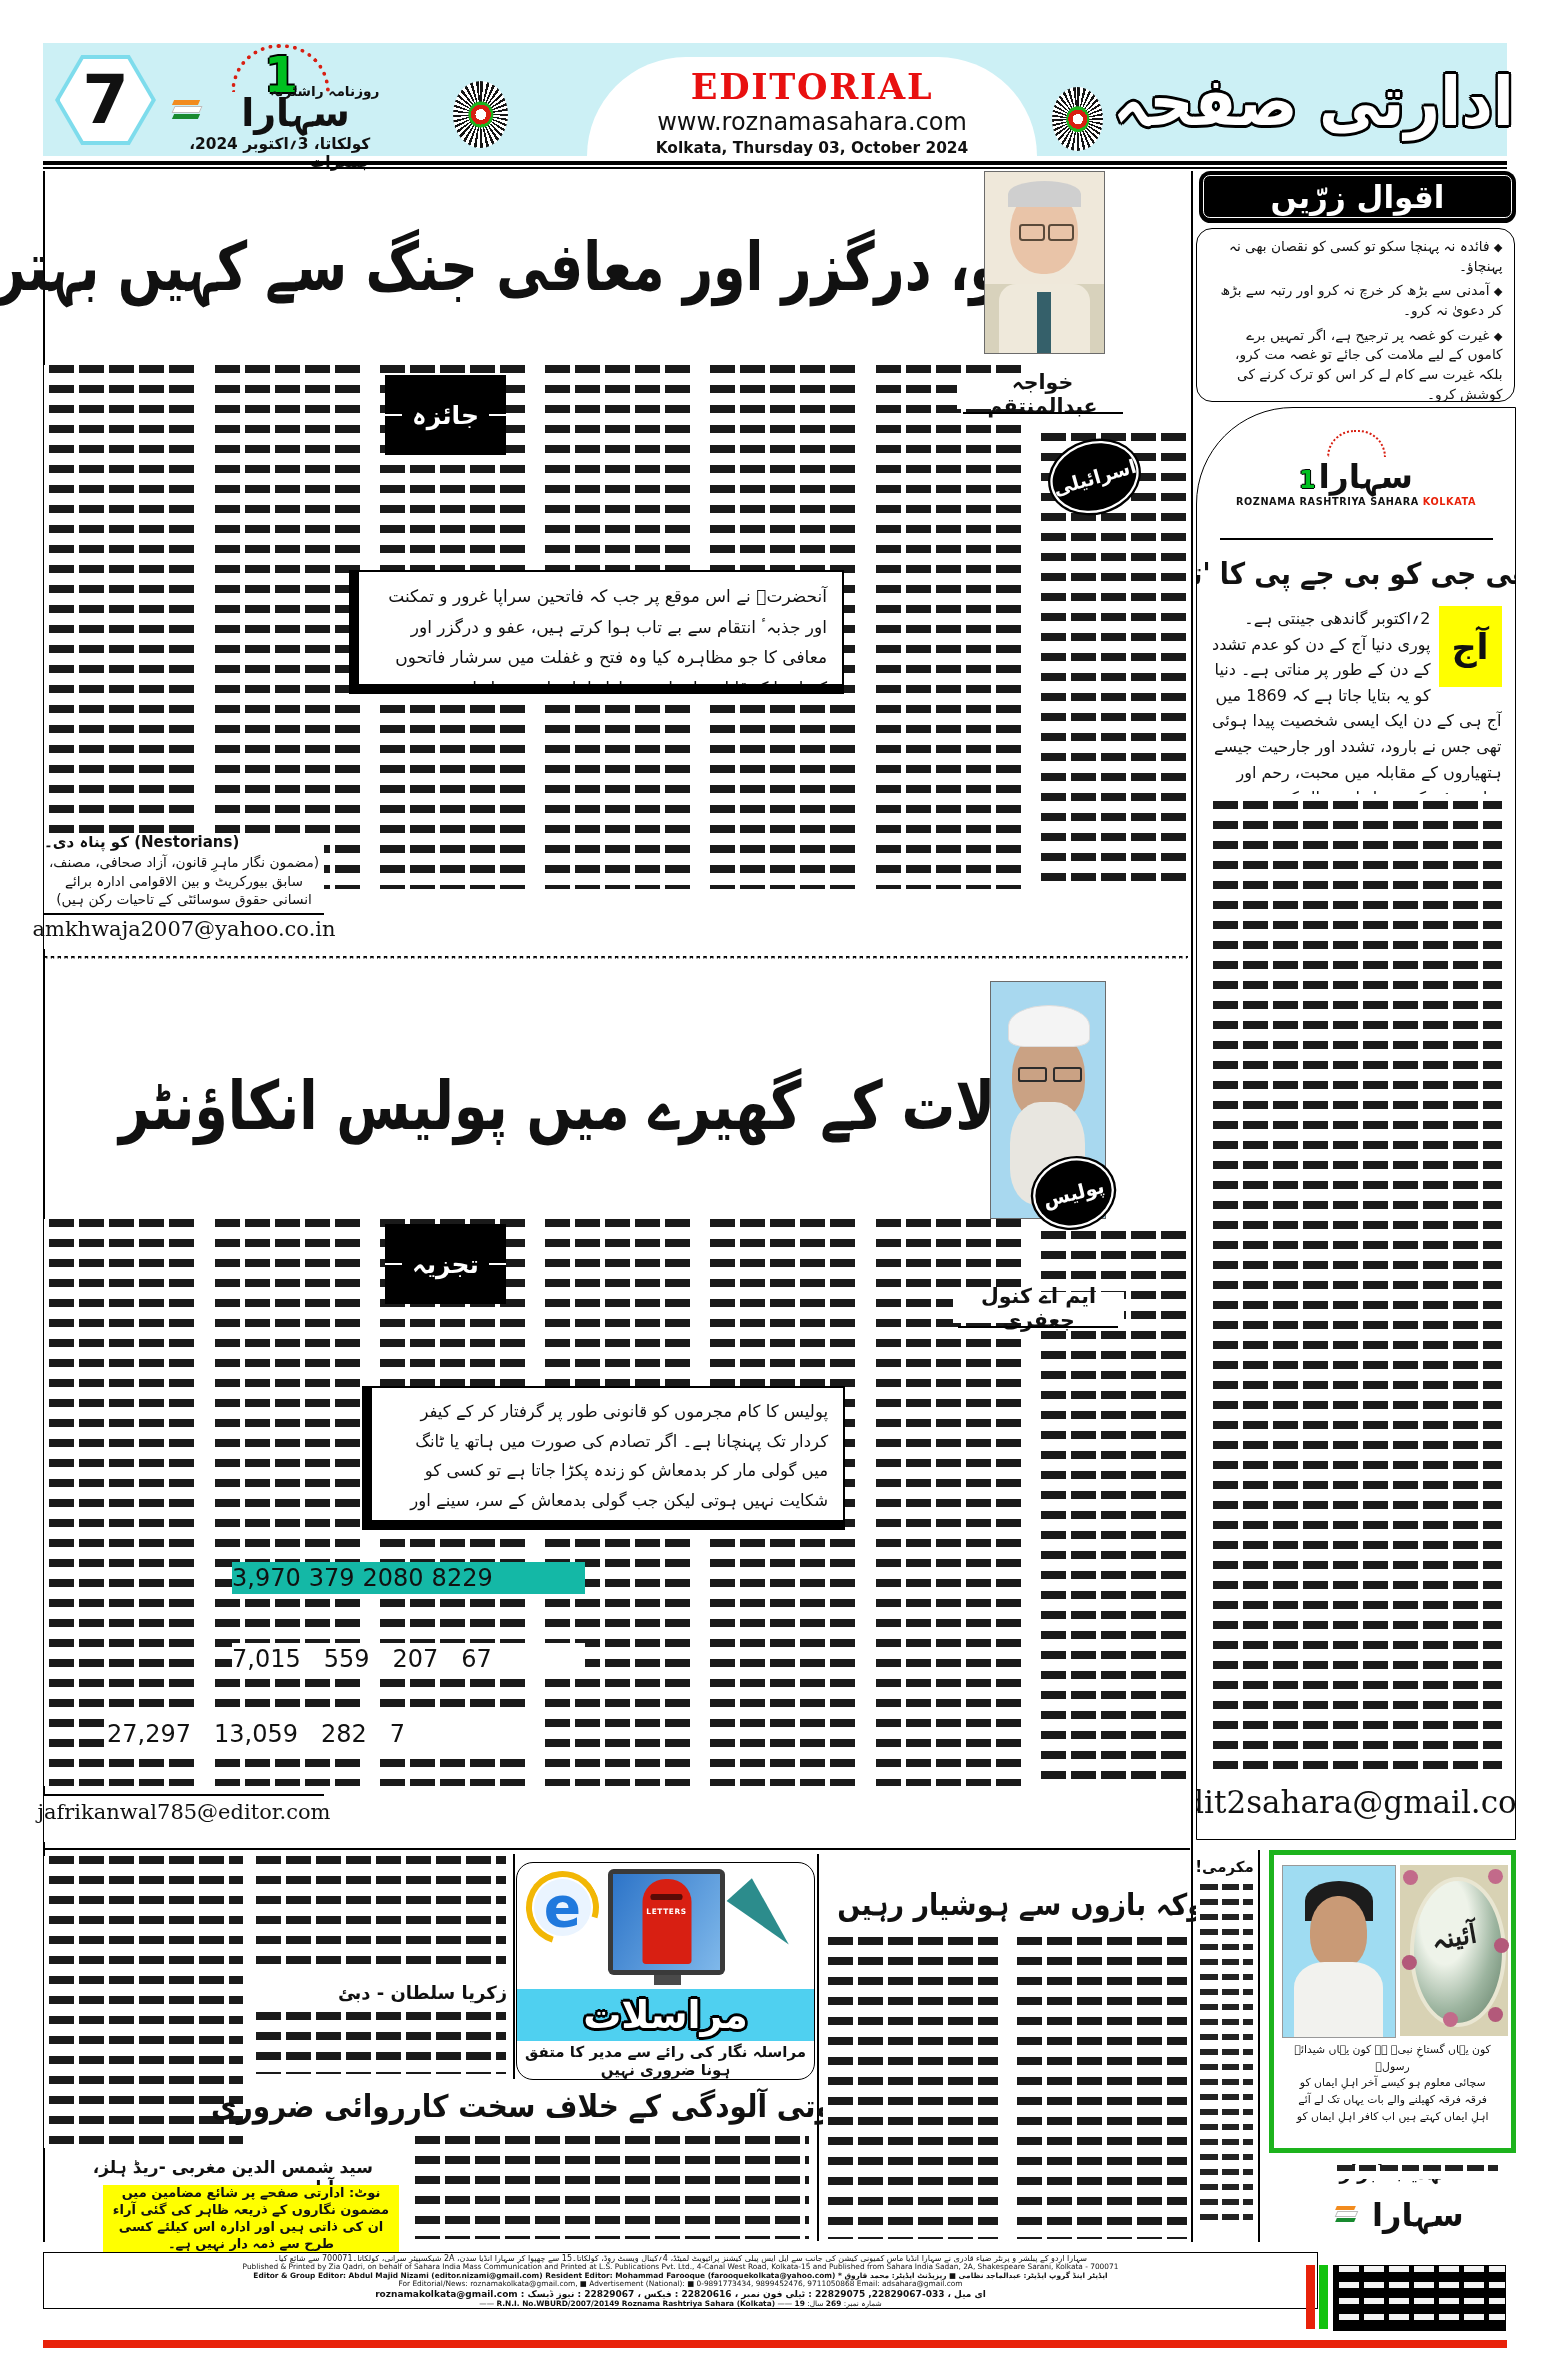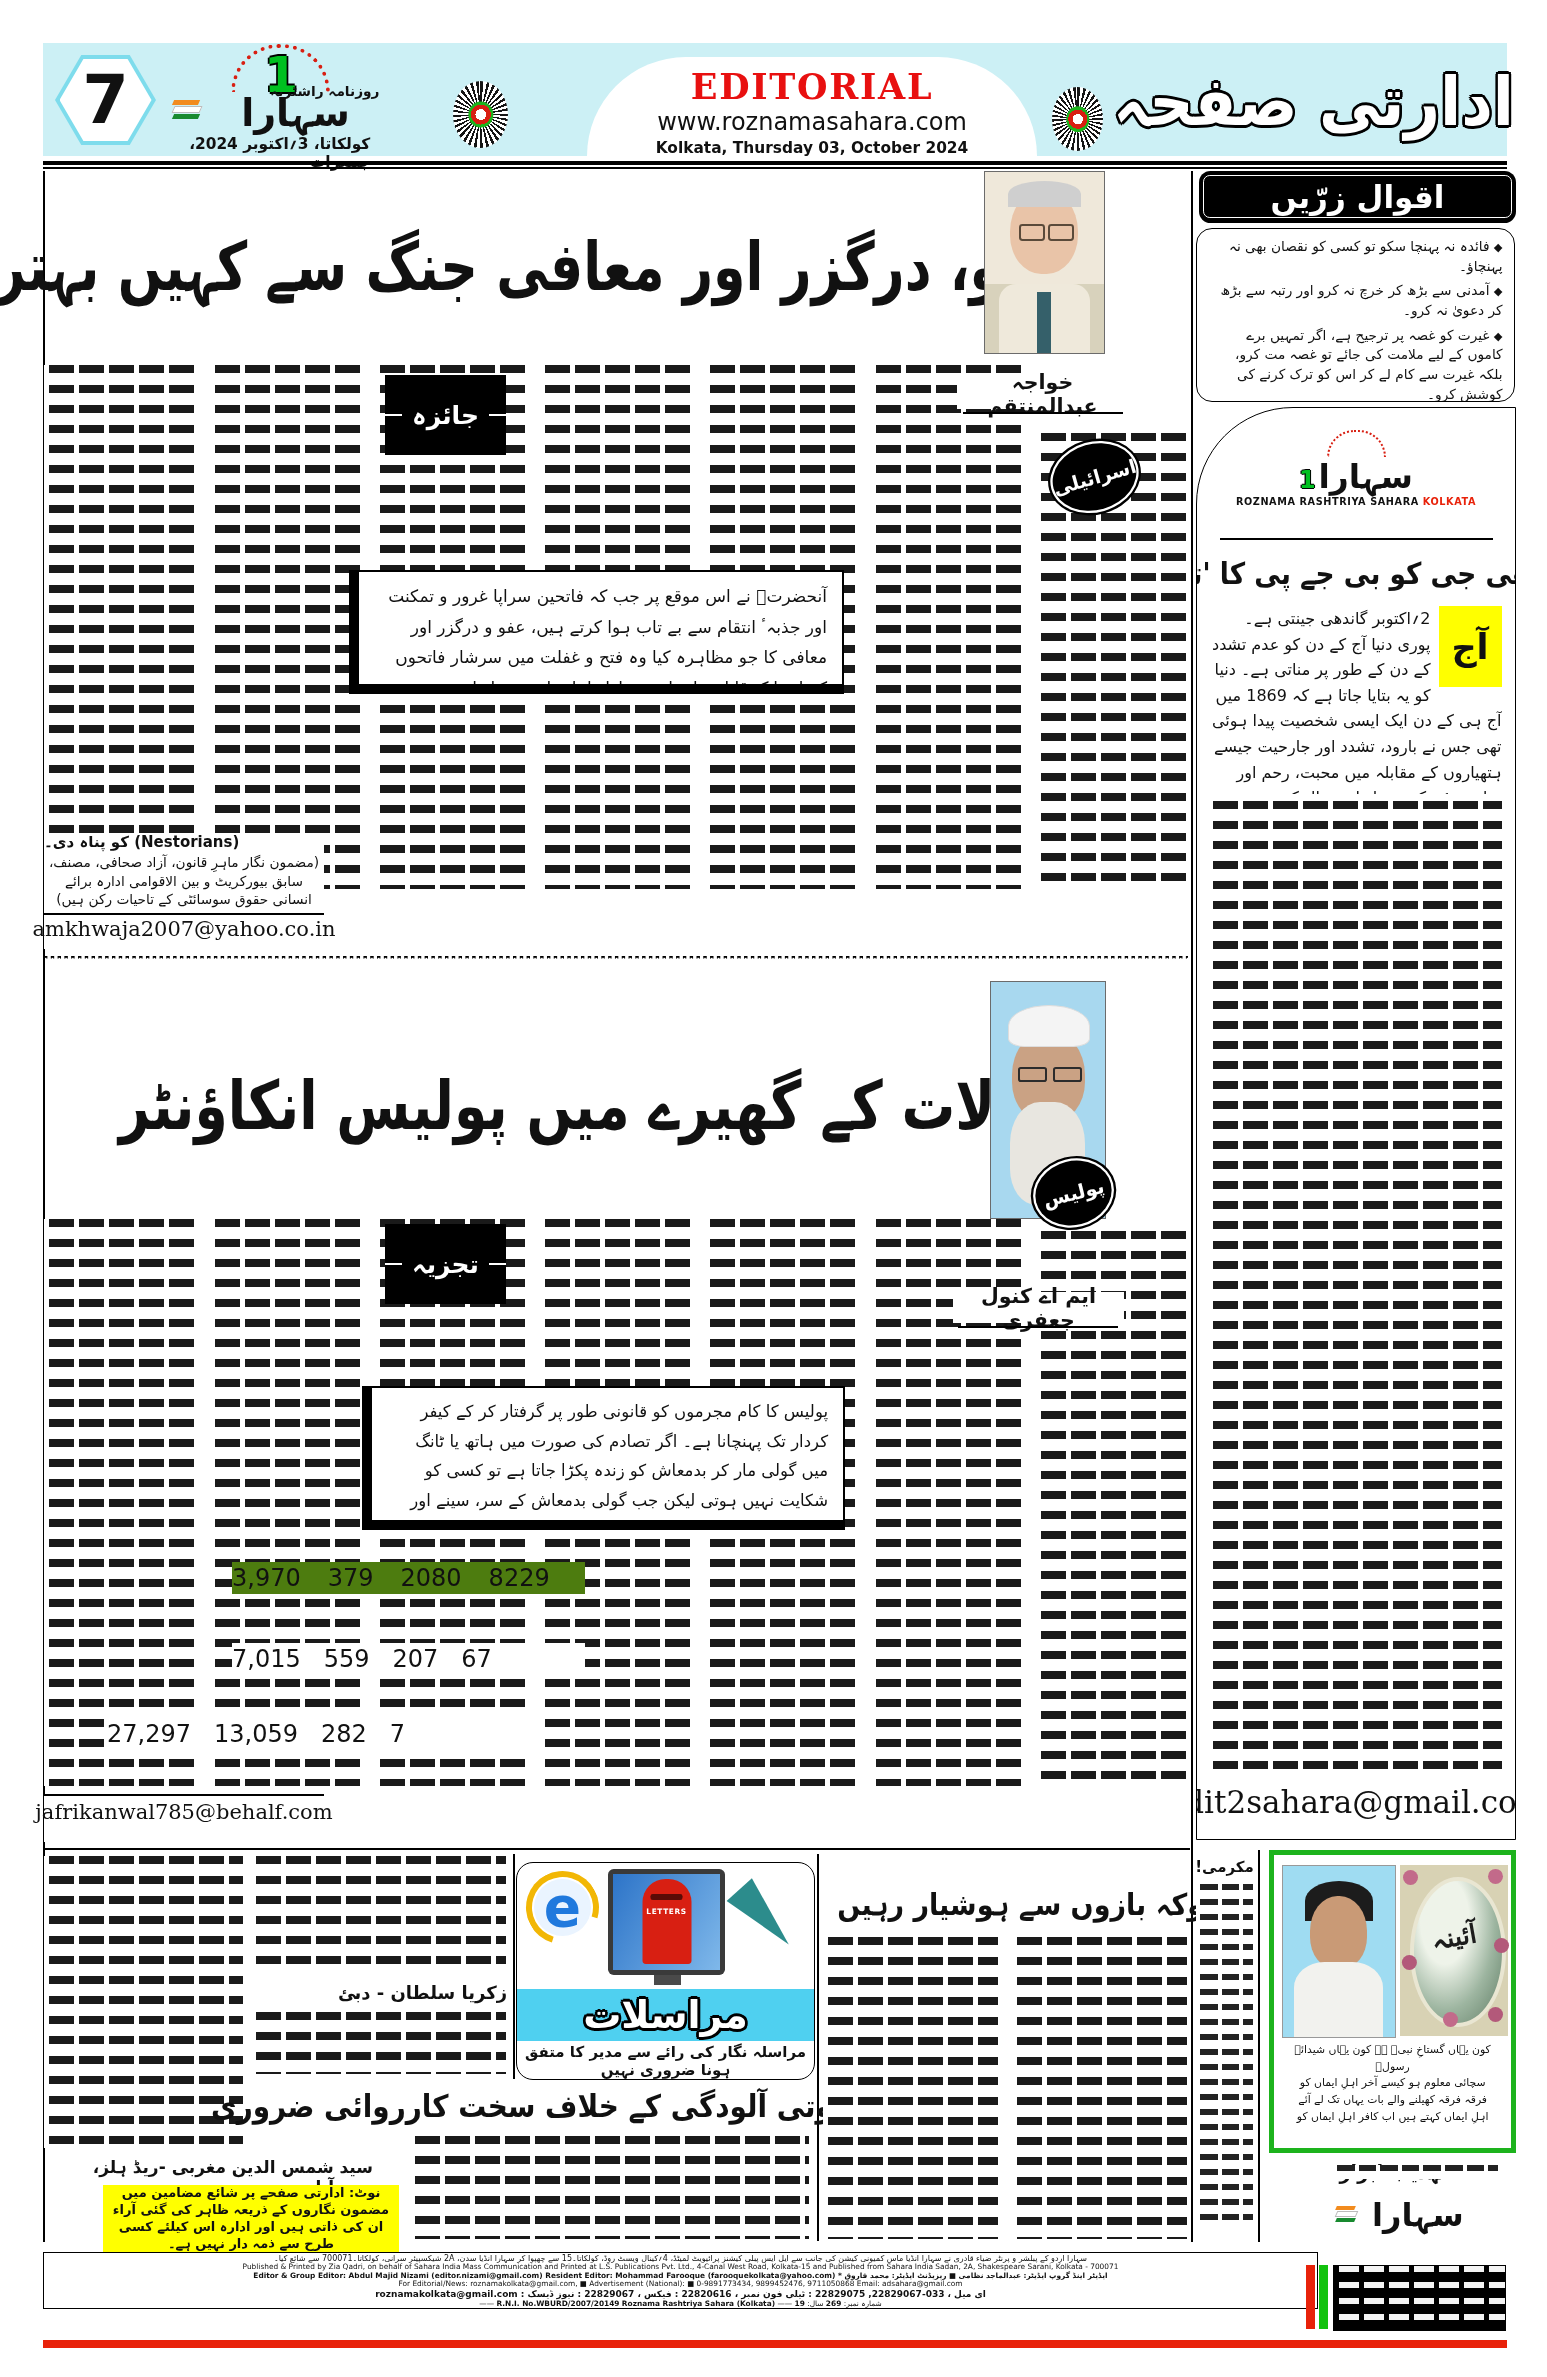--- a/index.html
+++ b/index.html
@@ -192,42 +192,42 @@
   </div>
 
   <div class="abs tag" style="left:385px;top:1224px;width:121px;height:80px;">
     <span class="dash"></span>
     <span class="urdu" style="font-size:25px;font-weight:900;">تجزیہ</span>
     <span class="dash"></span>
   </div>
 
   <div class="abs pull urdu" style="left:362px;top:1386px;width:483px;height:144px;box-sizing:border-box;padding:9px 15px;font-size:16.5px;line-height:1.8;text-align:right;">پولیس کا کام مجرموں کو قانونی طور پر گرفتار کر کے کیفر کردار تک پہنچانا ہے۔ اگر تصادم کی صورت میں ہاتھ یا ٹانگ میں گولی مار کر بدمعاش کو زندہ پکڑا جاتا ہے تو کسی کو شکایت نہیں ہوتی لیکن جب گولی بدمعاش کے سر، سینے اور پیٹ میں لگنے کے بعد اس کی موت ہو جاتی ہے، تب سوال تو اُٹھیں گے ہی۔</div>
 
-  <div class="abs" style="left:232px;top:1562px;width:353px;height:32px;background:#4d7c0f;display:flex;gap:27px;align-items:center;font-size:24px;text-align:center;">
+  <div class="abs" style="left:232px;top:1562px;width:353px;height:32px;background:#14b8a6;display:flex;gap:8px;align-items:center;font-size:24px;text-align:center;">
     <span>3,970</span>
     <span>379</span>
     <span>2080</span>
     <span>8229</span>
   </div>
   <div class="abs" style="left:232px;top:1643px;width:353px;height:32px;background:#fff;display:flex;gap:23px;align-items:center;font-size:24px;">
     <span>7,015</span>
     <span>559</span>
     <span>207</span>
     <span>67</span>
   </div>
   <div class="abs" style="left:107px;top:1718px;width:433px;height:32px;background:#fff;display:flex;gap:23px;align-items:center;font-size:24px;">
     <span>27,297</span>
     <span>13,059</span>
     <span>282</span>
     <span>7</span>
   </div>
 
   <div class="abs" style="left:44px;top:1794px;width:280px;height:48px;background:#fff;">
     <div class="rule" style="width:100%;height:1.7px;"></div>
-    <div class="serif center" style="height:33px;font-size:21px;direction:ltr;">jafrikanwal785@behalf.com</div>
+    <div class="serif center" style="height:33px;font-size:21px;direction:ltr;">jafrikanwal785@editor.com</div>
   </div>
 
   <div class="abs rule" style="left:44px;top:1848px;width:1146px;height:1.7px;"></div>
 
   <div class="abs rule" style="left:513px;top:1854px;width:1.7px;height:225px;"></div>
   <div class="abs rule" style="left:817px;top:1854px;width:1.7px;height:387px;"></div>
 
   <div class="abs sim" style="left:44px;top:1856px;width:199px;height:292px;"></div>
   <div class="abs sim" style="left:251px;top:1856px;width:255px;height:117px;"></div>
 

